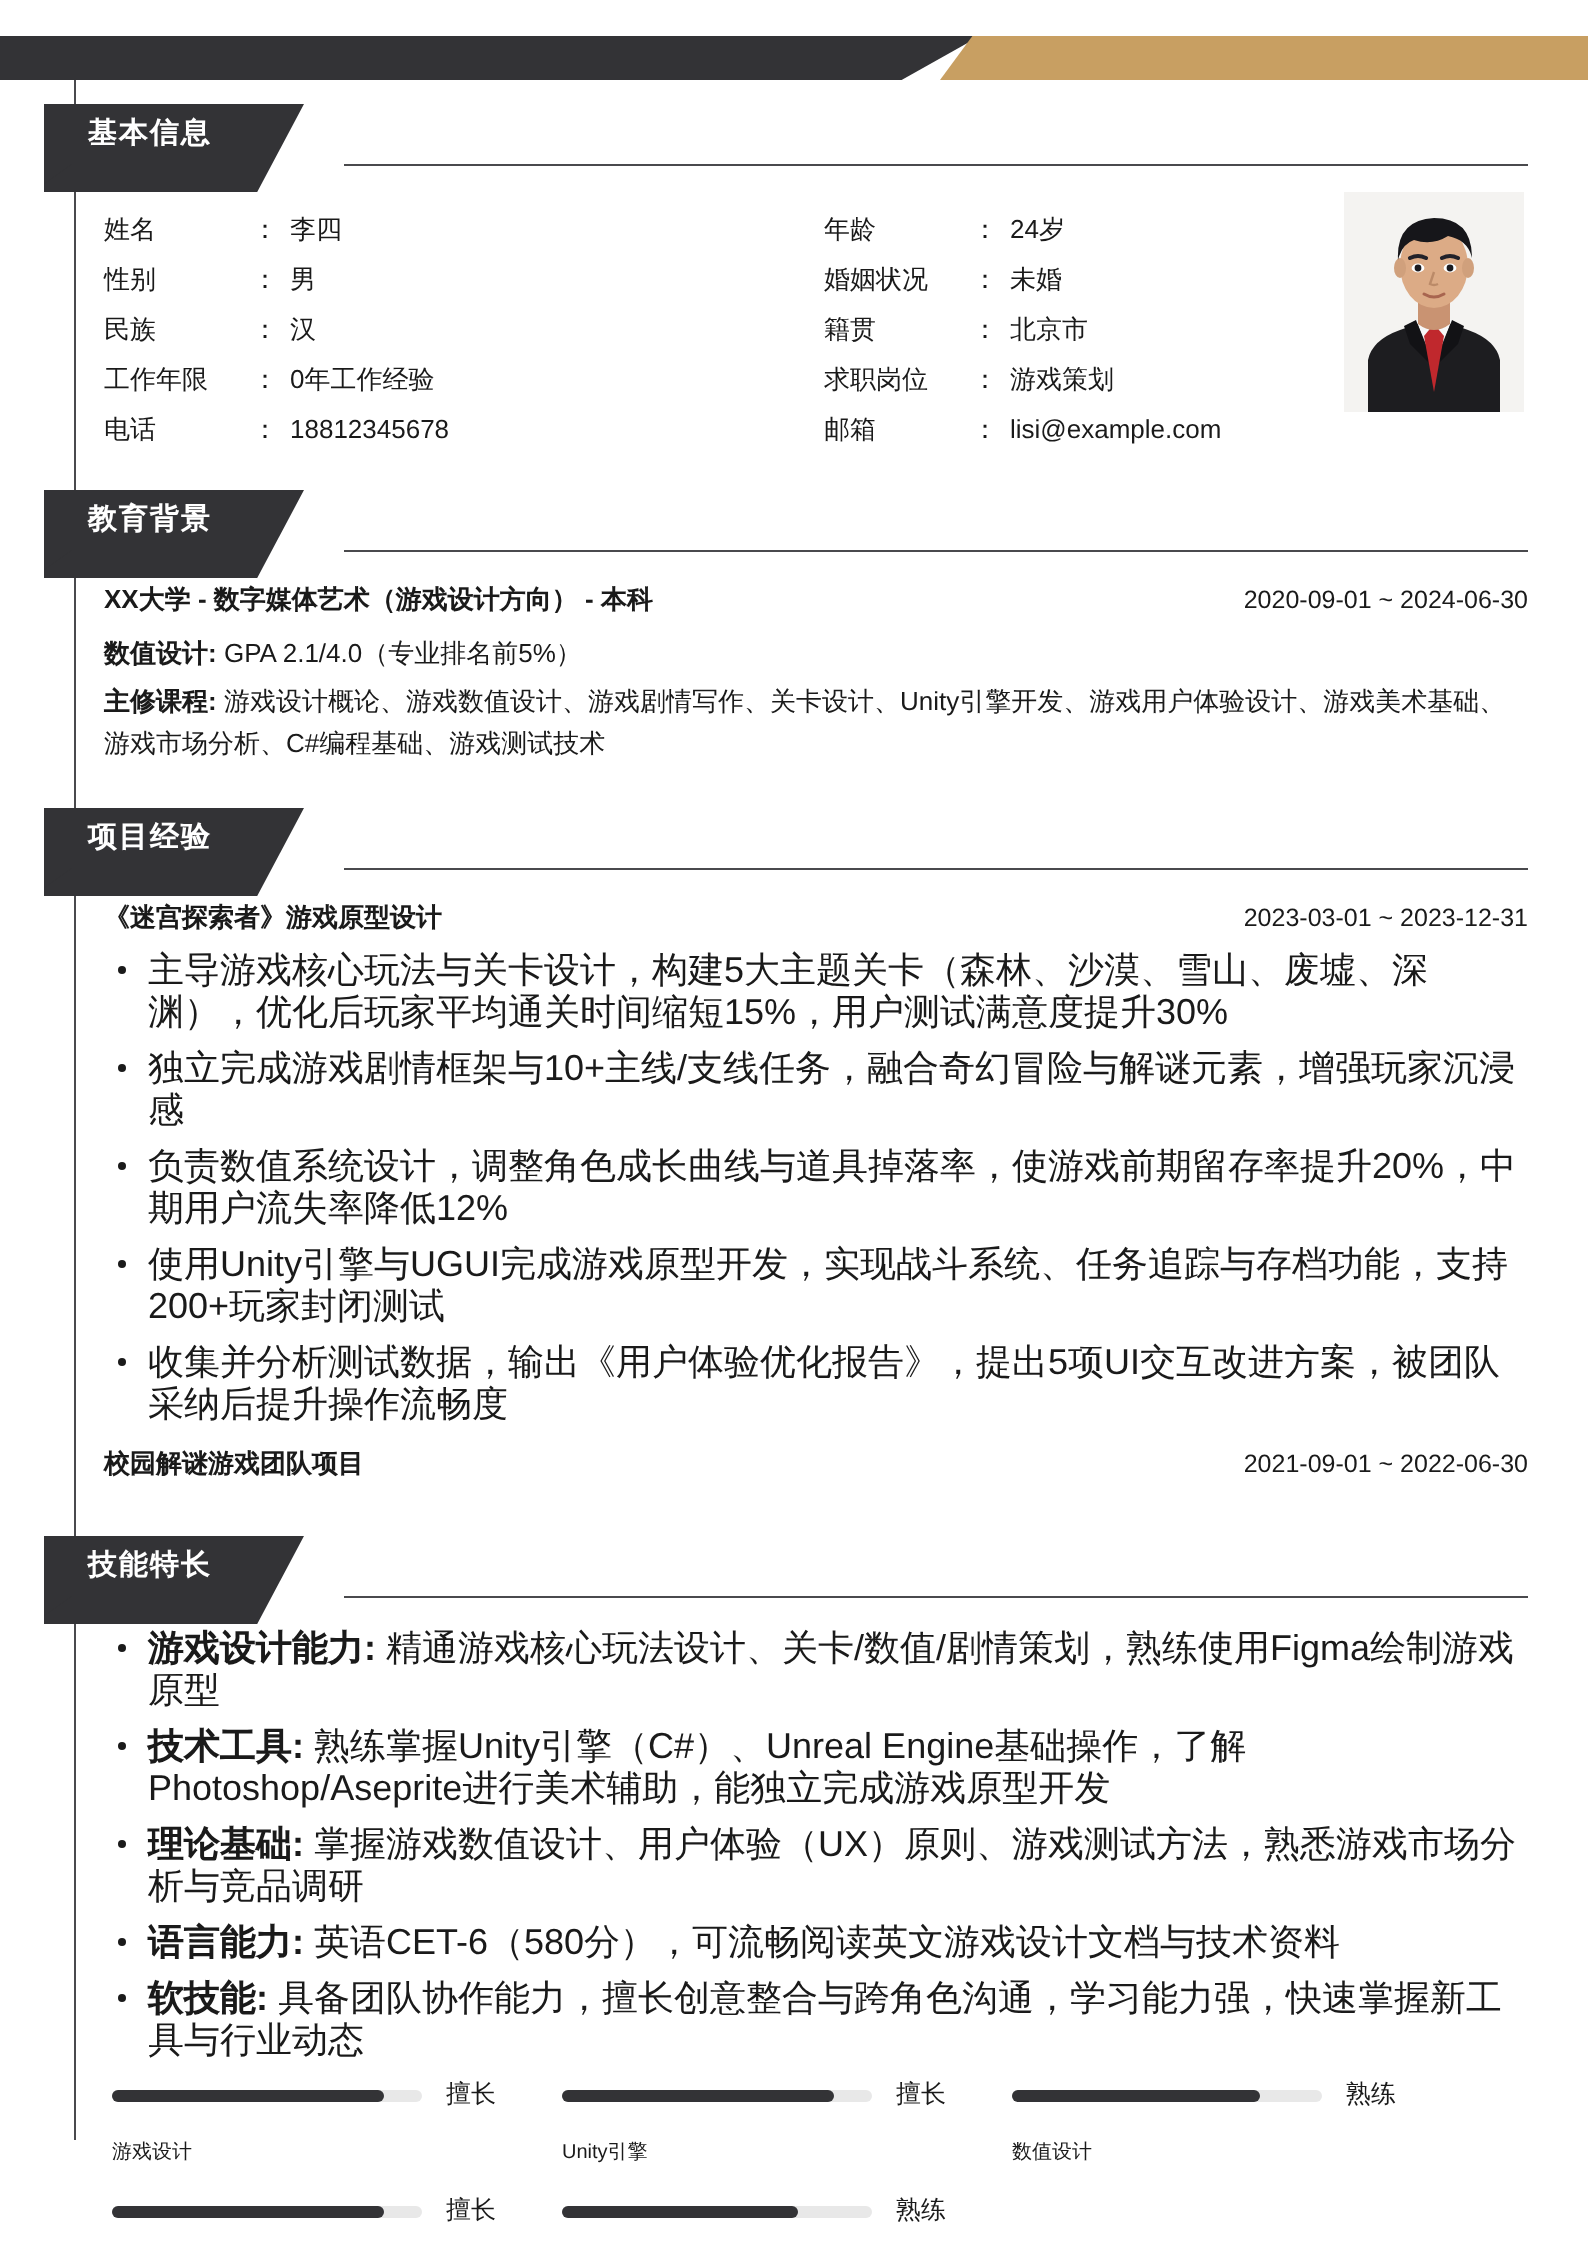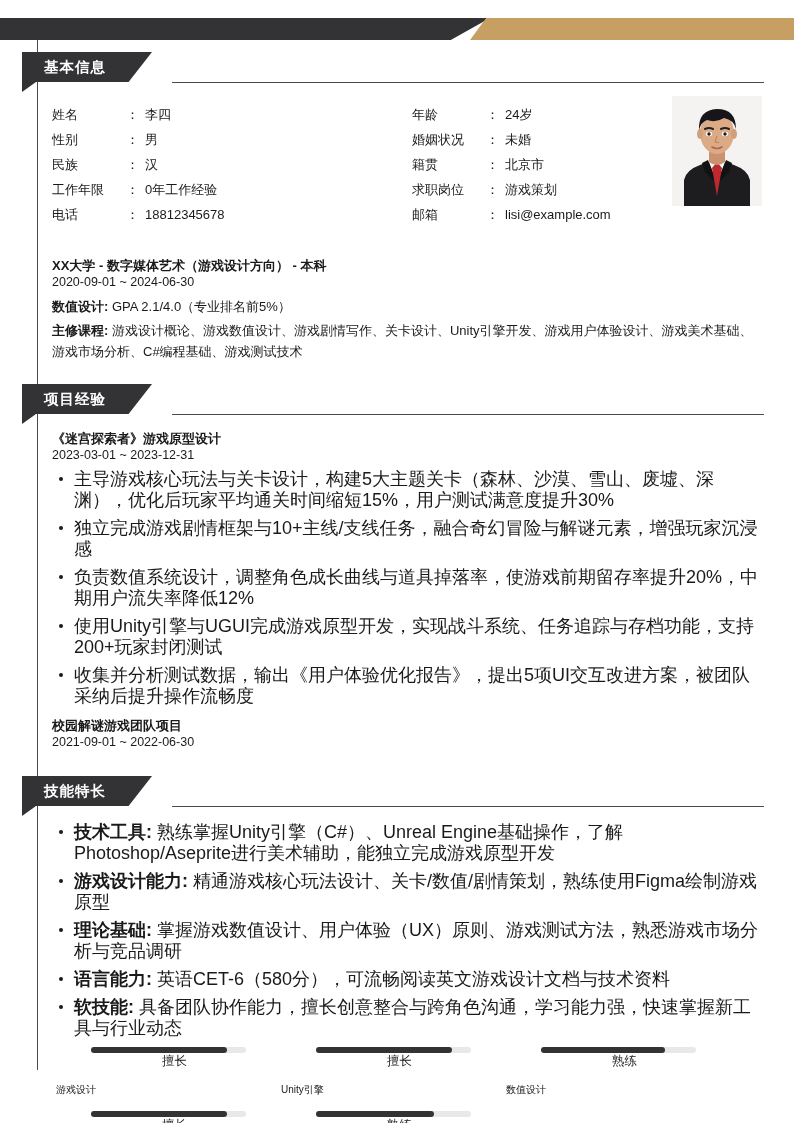--- a/index.html
+++ b/index.html
@@ -61,21 +61,21 @@
   }
   .sec-head {
     position: relative;
     height: 34px;
     margin-left: 22px;
     margin-right: 30px;
   }
   .sec-head .tab {
     position: absolute;
     top: 0; left: 0;
-    height: 30px;
+    height: 44px;
     background: #333336;
     color: #ffffff;
     font-size: 14.5px;
     font-weight: bold;
     letter-spacing: 1px;
     line-height: 30px;
     padding: 0 46px 0 22px;
     clip-path: polygon(0 0, 100% 0, 82% 100%, 0 100%);
     white-space: nowrap;
   }
@@ -134,24 +134,23 @@
     height: 110px;
     background: #f2f1ef;
     overflow: hidden;
   }
 
   
   .entry { margin-bottom: 4px; }
   .entry-head {
     display: flex;
     justify-content: space-between;
-    align-items: flex-start;
+    align-items: center;
     font-size: 13px;
     margin-bottom: 7px;
-    flex-direction: column;
   }
   .entry-title { font-weight: bold; }
   .entry-date { font-size: 12.5px; color: #1a1a1a; }
 
   .meta-line {
     font-size: 13px;
     line-height: 21px;
     margin-bottom: 3px;
   }
   .meta-line b { font-weight: bold; }
@@ -179,21 +178,20 @@
   .skillbars {
     display: flex;
     flex-wrap: wrap;
     margin-top: 8px;
     padding-left: 4px;
   }
   .skillbar { width: 225px; margin-bottom: 14px; }
   .skillbar .track-row {
     display: flex;
     align-items: center;
-    flex-direction: column;
   }
   .skillbar .track {
     position: relative;
     width: 155px;
     height: 6px;
     border-radius: 3px;
     background: #e8e8e8;
   }
   .skillbar .fill {
     position: absolute;
@@ -324,20 +322,27 @@
             <path d="M45 40 L43 46 Q45 47 47 46" stroke="#bb8a68" stroke-width="1.2" fill="none"></path>
 
             <path d="M40 51 Q45 54 50 51" stroke="#a8654f" stroke-width="1.5" fill="none" stroke-linecap="round"></path>
           </svg>
         </div>
       </div>
     </div>
   </div>
 
   <div class="section" style="margin-top:4px;">
+    <div class="sec-head">
+      <div class="tab">教育背景</div>
+      <div class="notch"></div>
+      <div class="stripe" style="left:128px;"></div>
+      <div class="stripe" style="left:138px;"></div>
+      <div class="rule" style="left:150px;"></div>
+    </div>
     <div class="sec-body">
       <div class="entry">
         <div class="entry-head">
           <div class="entry-title">XX大学 - 数字媒体艺术（游戏设计方向） - 本科</div>
           <div class="entry-date">2020-09-01 ~ 2024-06-30</div>
         </div>
         <div class="meta-line">
           <b>数值设计:</b>
           <span>GPA 2.1/4.0（专业排名前5%）</span>
         </div>
@@ -387,26 +392,26 @@
     <div class="sec-head">
       <div class="tab">技能特长</div>
       <div class="notch"></div>
       <div class="stripe" style="left:128px;"></div>
       <div class="stripe" style="left:138px;"></div>
       <div class="rule" style="left:150px;"></div>
     </div>
     <div class="sec-body">
       <ul class="bullets">
         <li>
+          <b>游戏设计能力:</b>
+          <span>精通游戏核心玩法设计、关卡/数值/剧情策划，熟练使用Figma绘制游戏原型</span>
+        </li>
+        <li>
           <b>技术工具:</b>
           <span>熟练掌握Unity引擎（C#）、Unreal Engine基础操作，了解Photoshop/Aseprite进行美术辅助，能独立完成游戏原型开发</span>
-        </li>
-        <li>
-          <b>游戏设计能力:</b>
-          <span>精通游戏核心玩法设计、关卡/数值/剧情策划，熟练使用Figma绘制游戏原型</span>
         </li>
         <li>
           <b>理论基础:</b>
           <span>掌握游戏数值设计、用户体验（UX）原则、游戏测试方法，熟悉游戏市场分析与竞品调研</span>
         </li>
         <li>
           <b>语言能力:</b>
           <span>英语CET-6（580分），可流畅阅读英文游戏设计文档与技术资料</span>
         </li>
         <li>

